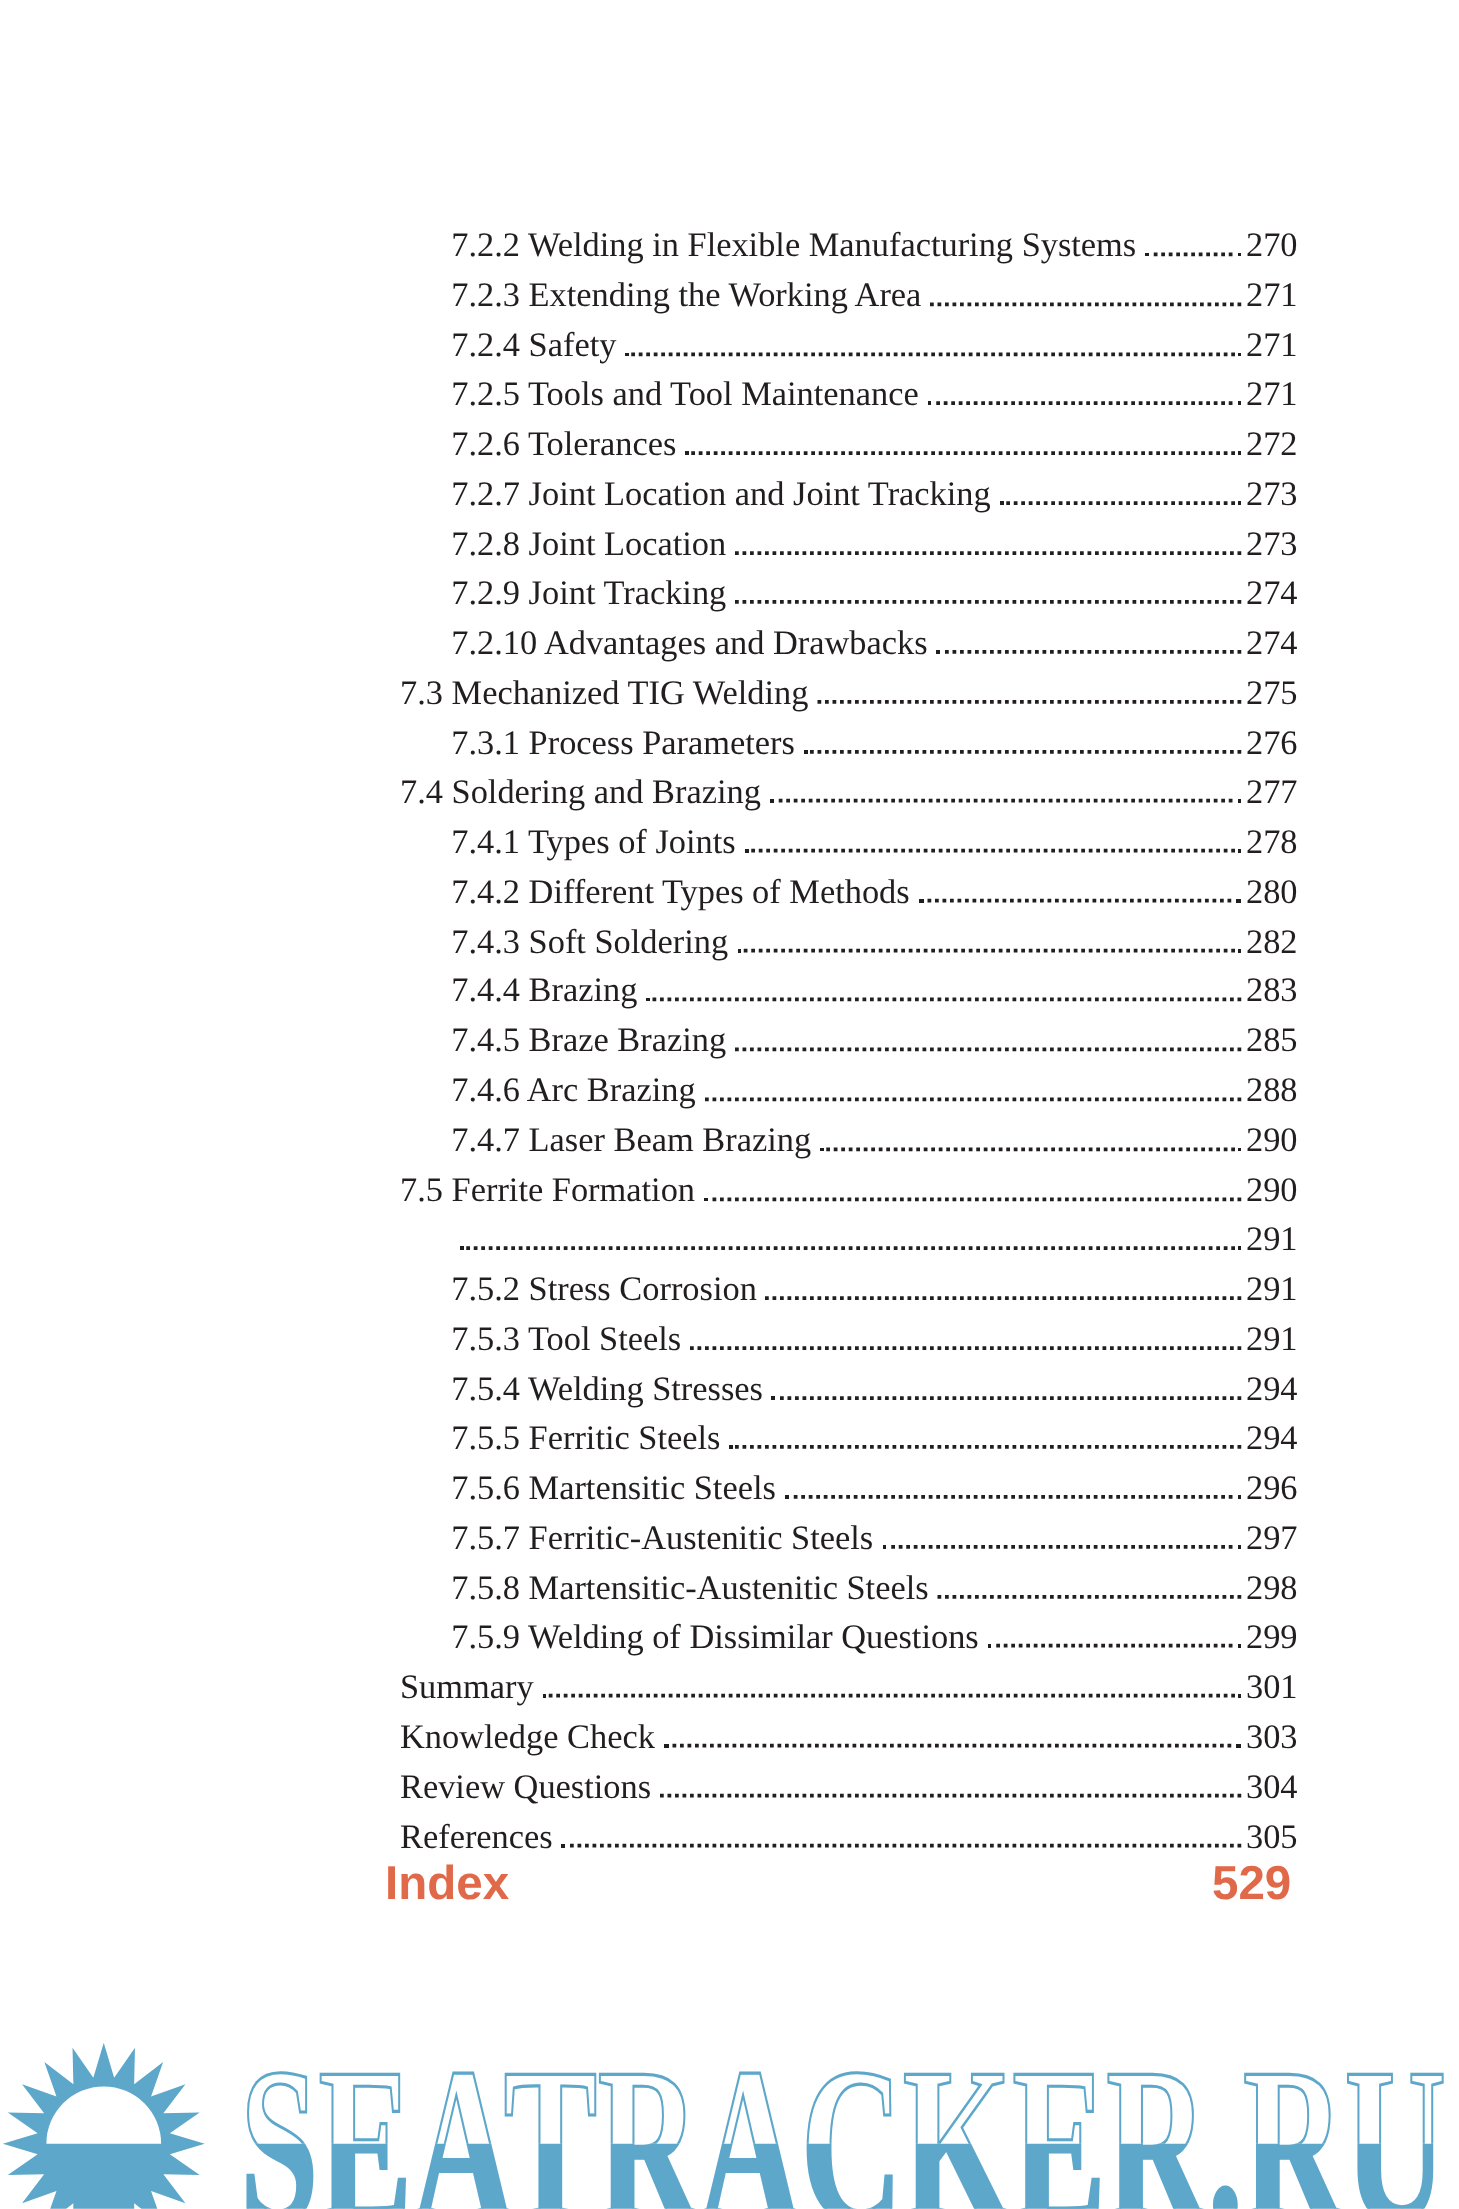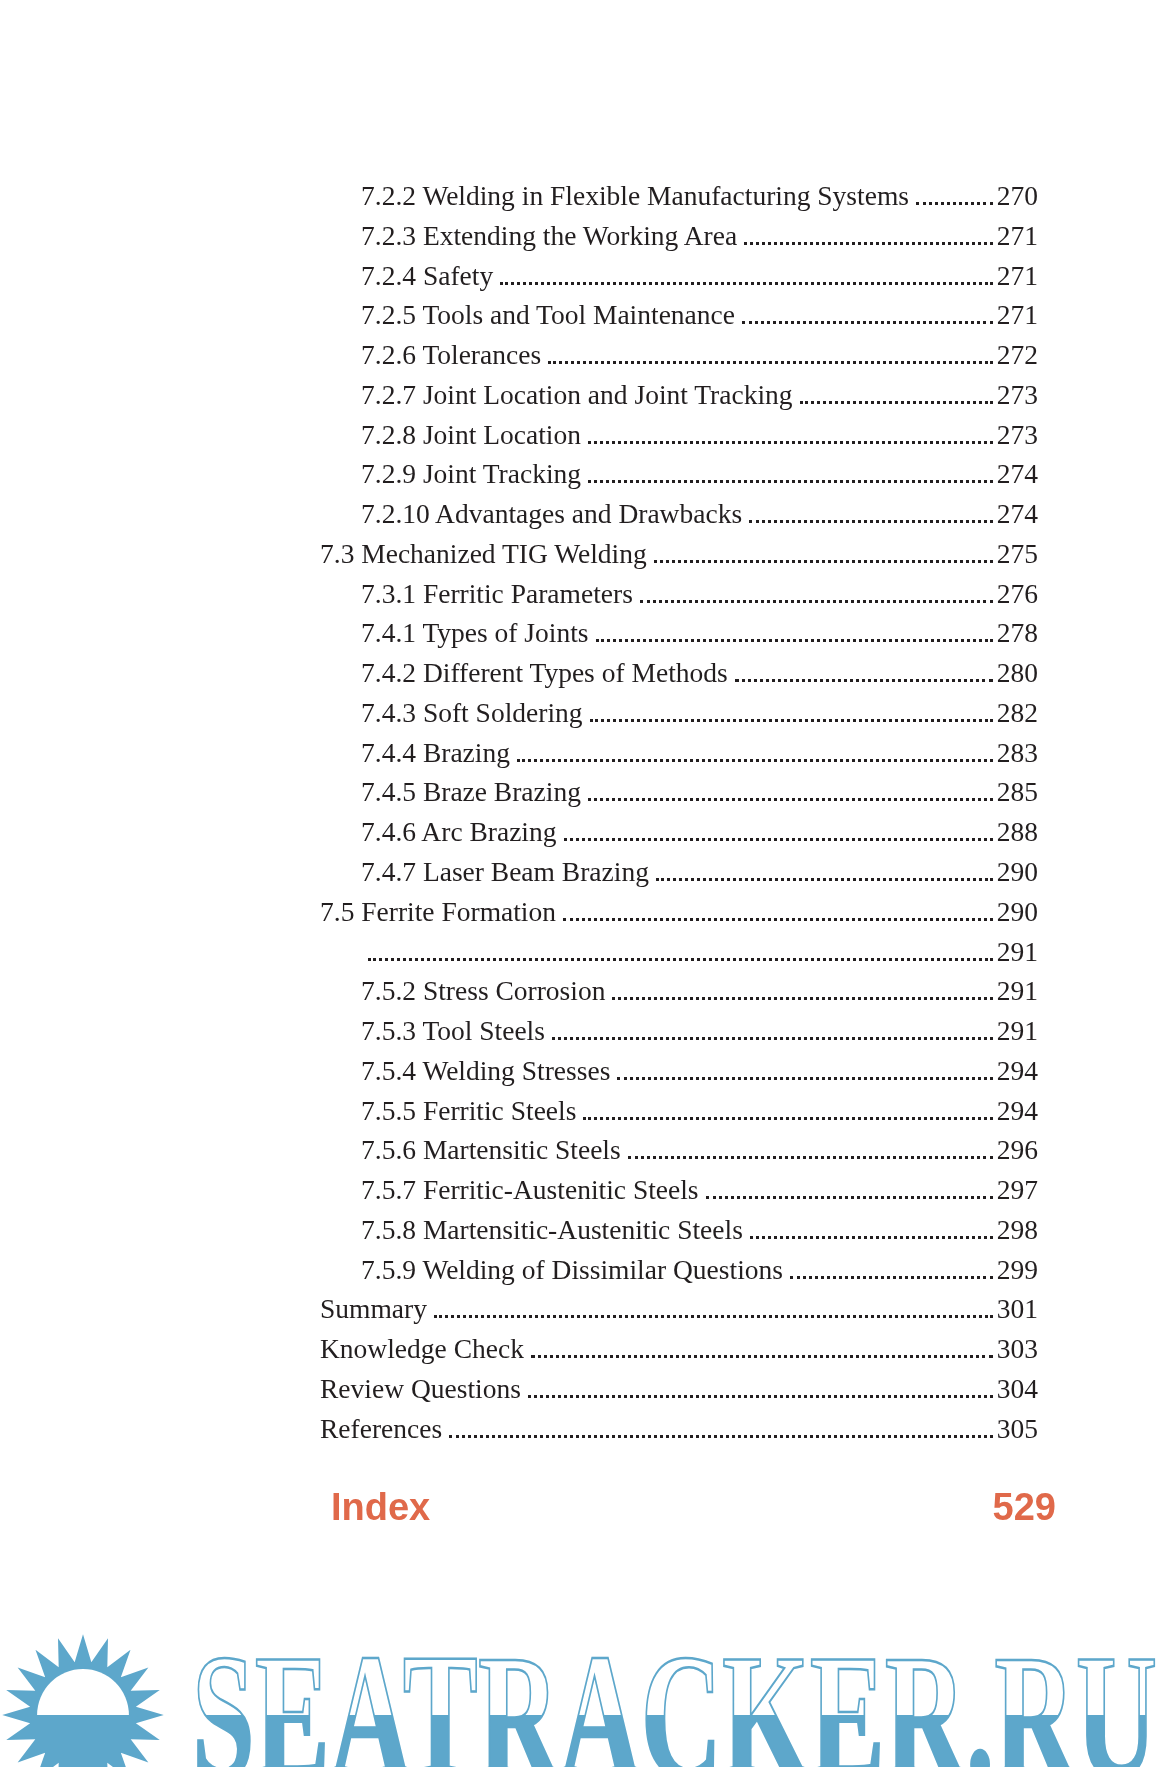--- a/index.html
+++ b/index.html
@@ -41,21 +41,21 @@
   }
   .row .pg {
     flex: 0 0 auto;
     padding-left: 3px;
     margin-top: 40px;
   }
   
   .index-row {
     position: absolute;
     top: 1485px;
-    left: 331px;
+    left: 308px;
     width: 725px;
     display: flex;
     justify-content: space-between;
     align-items: flex-start;
     font-family: "Liberation Sans", sans-serif;
     font-weight: bold;
     font-size: 38px;
     line-height: 44px;
   }
   
@@ -141,23 +141,28 @@
       <span class="label">7.2.10 Advantages and Drawbacks</span>
       <span class="leader"></span>
       <span class="pg">274</span>
     </div>
     <div class="row lvl1">
       <span class="label">7.3 Mechanized TIG Welding</span>
       <span class="leader"></span>
       <span class="pg">275</span>
     </div>
     <div class="row lvl2">
-      <span class="label">7.3.1 Ferritic Parameters</span>
+      <span class="label">7.3.1 Process Parameters</span>
       <span class="leader"></span>
       <span class="pg">276</span>
+    </div>
+    <div class="row lvl1">
+      <span class="label">7.4 Soldering and Brazing</span>
+      <span class="leader"></span>
+      <span class="pg">277</span>
     </div>
     <div class="row lvl2">
       <span class="label">7.4.1 Types of Joints</span>
       <span class="leader"></span>
       <span class="pg">278</span>
     </div>
     <div class="row lvl2">
       <span class="label">7.4.2 Different Types of Methods</span>
       <span class="leader"></span>
       <span class="pg">280</span>

